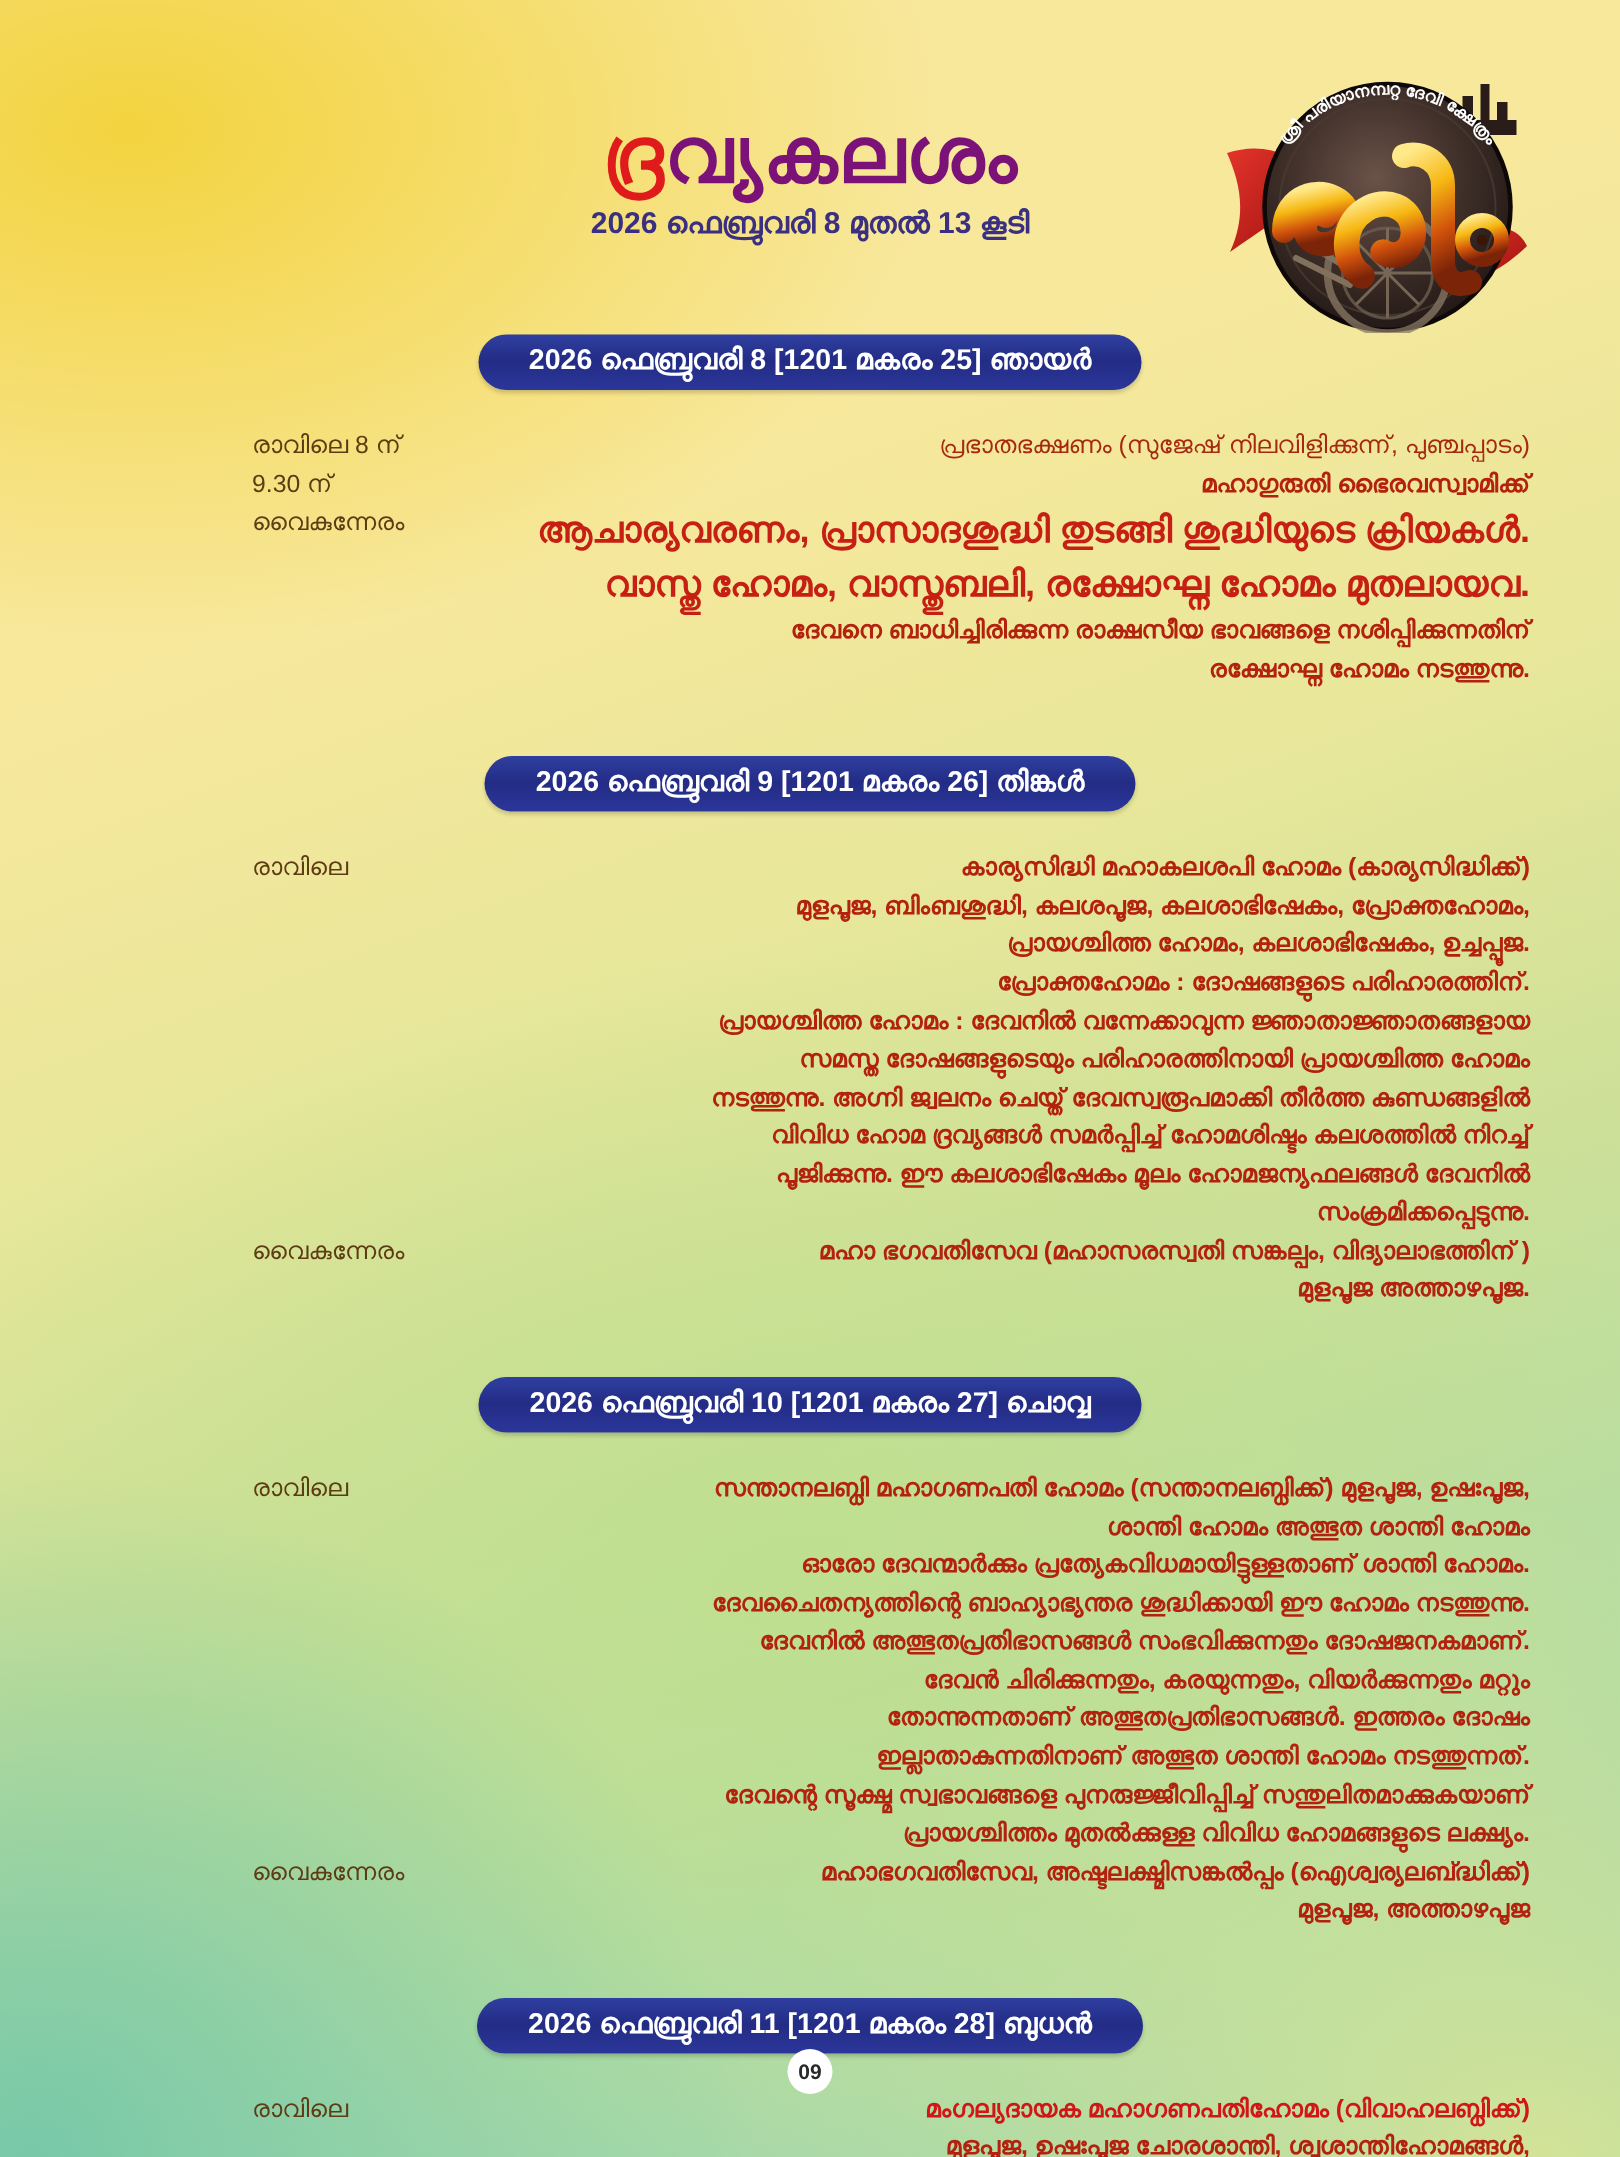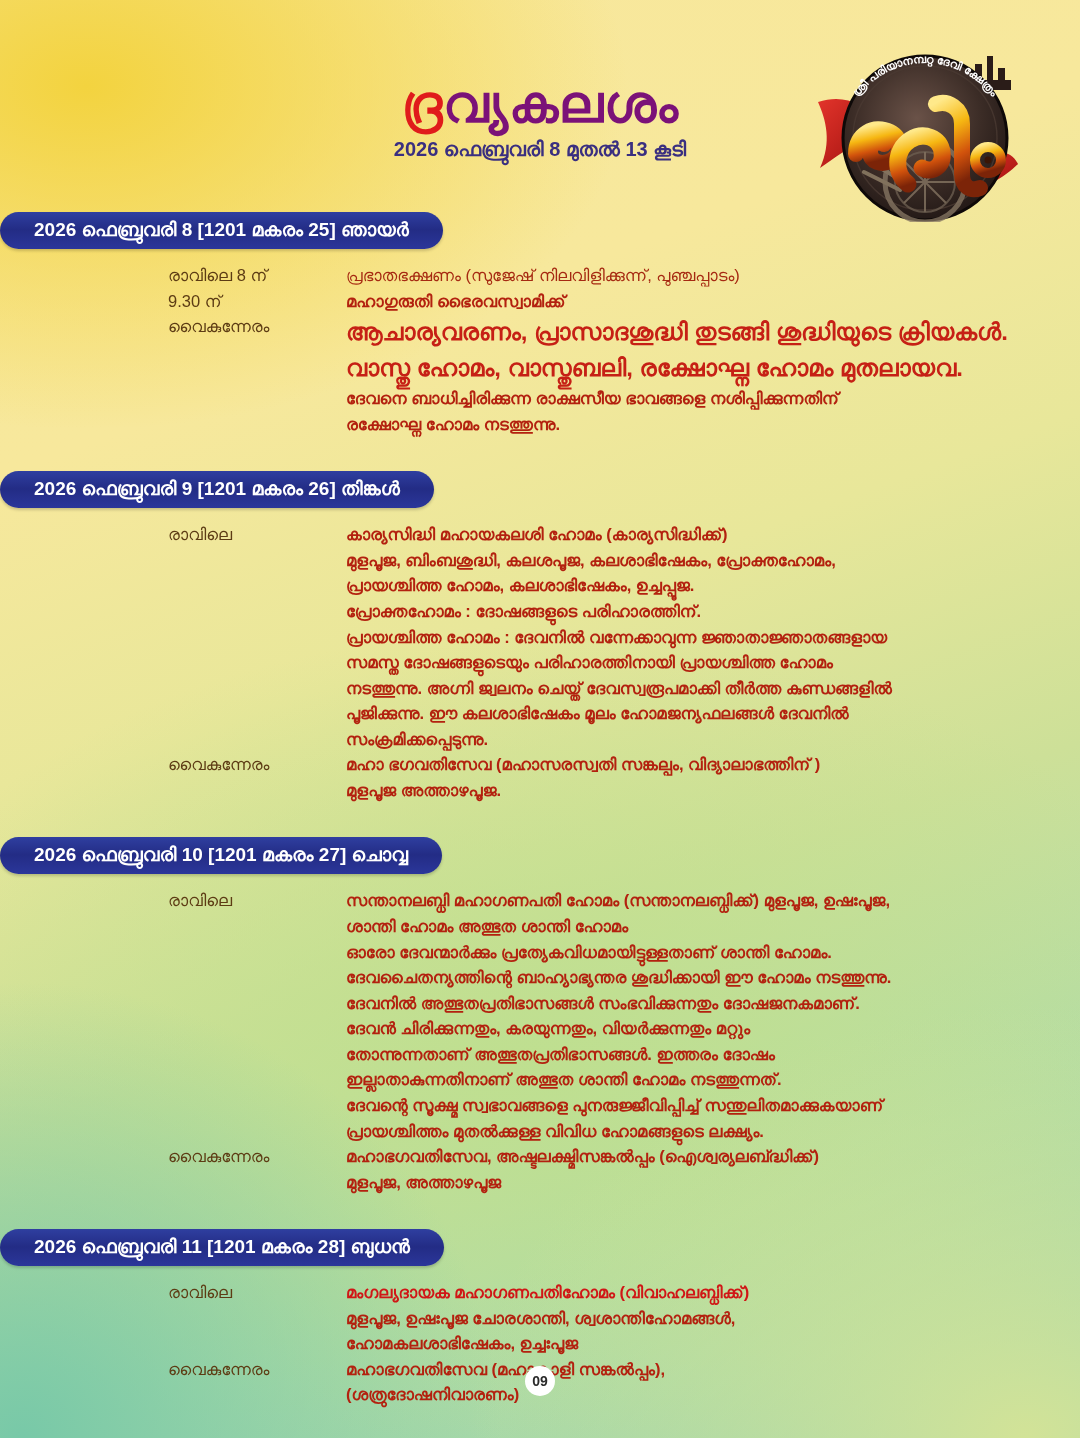--- a/index.html
+++ b/index.html
@@ -35,21 +35,21 @@
     margin:8px 0 0 0;font-size:20px;font-weight:bold;color:#3a2f80;
   }
   
   .logo{
     position:absolute;right:42px;top:42px;width:226px;height:180px;
   }
   .logo svg{display:block;width:226px;height:180px;}
 
   
   .banner-wrap{
-    display:flex;margin:0;
+    display:flex;justify-content:center;margin:11px;
   }
   .banner{
     position:relative;
     display:inline-block;
     padding:7px 34px 8px 34px;
     background:linear-gradient(180deg,#2f3fa0 0%,#232c85 48%,#2b369a 100%);
     border-radius:22px;
     color:#ffffff;font-size:19px;font-weight:bold;
     white-space:nowrap;
     box-shadow:0 2px 3px rgba(0,0,0,0.18);
@@ -71,21 +71,21 @@
   }
   .rows{width:100%;}
   .row{display:flex;align-items:flex-start;}
   .time{
     width:178px;min-width:178px;
     font-size:16.5px;color:#5d3c14;font-weight:normal;
     line-height:1.55;padding-top:0;
   }
   .desc{
     flex:1;
-    font-size:16.5px;line-height:1.55;color:#a62a12;
+    font-size:16.5px;line-height:1.55;color:#a62a12;text-align:right;
   }
   .desc p{margin:0;}
   .desc .l-norm{color:#a62a12;font-weight:normal;}
   .desc .l-bold{color:#b3210f;font-weight:bold;}
   .desc .l-big{color:#c62015;font-weight:bold;font-size:24px;line-height:1.5;}
   .desc .l-red{color:#d01616;font-weight:bold;}
 
   .gap-sm{height:12px;}
   .gap-lg{height:34px;}
 
@@ -213,27 +213,28 @@
       <div class="day">
         <div class="gap-lg"></div>
         <div class="banner-wrap">
           <div class="banner">2026 ഫെബ്രുവരി 9 [1201 മകരം 26] തിങ്കൾ</div>
         </div>
         <div class="day-body">
           <div class="rows">
             <div class="row">
               <div class="time">രാവിലെ</div>
               <div class="desc">
-                <p class="l-bold">കാര്യസിദ്ധി മഹായകലശി ഹോമം (കാര്യസിദ്ധിക്ക്)</p>
+                <p class="l-bold">കാര്യസിദ്ധി മഹാകലശപി ഹോമം (കാര്യസിദ്ധിക്ക്)</p>
                 <p class="l-bold">മുളപൂജ, ബിംബശുദ്ധി, കലശപൂജ, കലശാഭിഷേകം, പ്രോക്തഹോമം,</p>
                 <p class="l-bold">പ്രായശ്ചിത്ത ഹോമം, കലശാഭിഷേകം, ഉച്ചപ്പൂജ.</p>
                 <p class="l-bold">പ്രോക്തഹോമം : ദോഷങ്ങളുടെ പരിഹാരത്തിന്.</p>
                 <p class="l-bold">പ്രായശ്ചിത്ത ഹോമം : ദേവനിൽ വന്നേക്കാവുന്ന ജ്ഞാതാജ്ഞാതങ്ങളായ</p>
                 <p class="l-bold">സമസ്ത ദോഷങ്ങളുടെയും പരിഹാരത്തിനായി പ്രായശ്ചിത്ത ഹോമം</p>
                 <p class="l-bold">നടത്തുന്നു. അഗ്നി ജ്വലനം ചെയ്ത് ദേവസ്വരൂപമാക്കി തീർത്ത കുണ്ഡങ്ങളിൽ</p>
+                <p class="l-bold">വിവിധ ഹോമ ദ്രവ്യങ്ങൾ സമർപ്പിച്ച് ഹോമശിഷ്ടം കലശത്തിൽ നിറച്ച്</p>
                 <p class="l-bold">പൂജിക്കുന്നു.  ഈ കലശാഭിഷേകം മൂലം  ഹോമജന്യഫലങ്ങൾ ദേവനിൽ</p>
                 <p class="l-bold">സംക്രമിക്കപ്പെടുന്നു.</p>
               </div>
             </div>
             <div class="row">
               <div class="time">വൈകുന്നേരം</div>
               <div class="desc">
                 <p class="l-bold">മഹാ ഭഗവതിസേവ  (മഹാസരസ്വതി സങ്കല്പം, വിദ്യാലാഭത്തിന് )</p>
                 <p class="l-bold">മുളപൂജ അത്താഴപൂജ.</p>
               </div>

